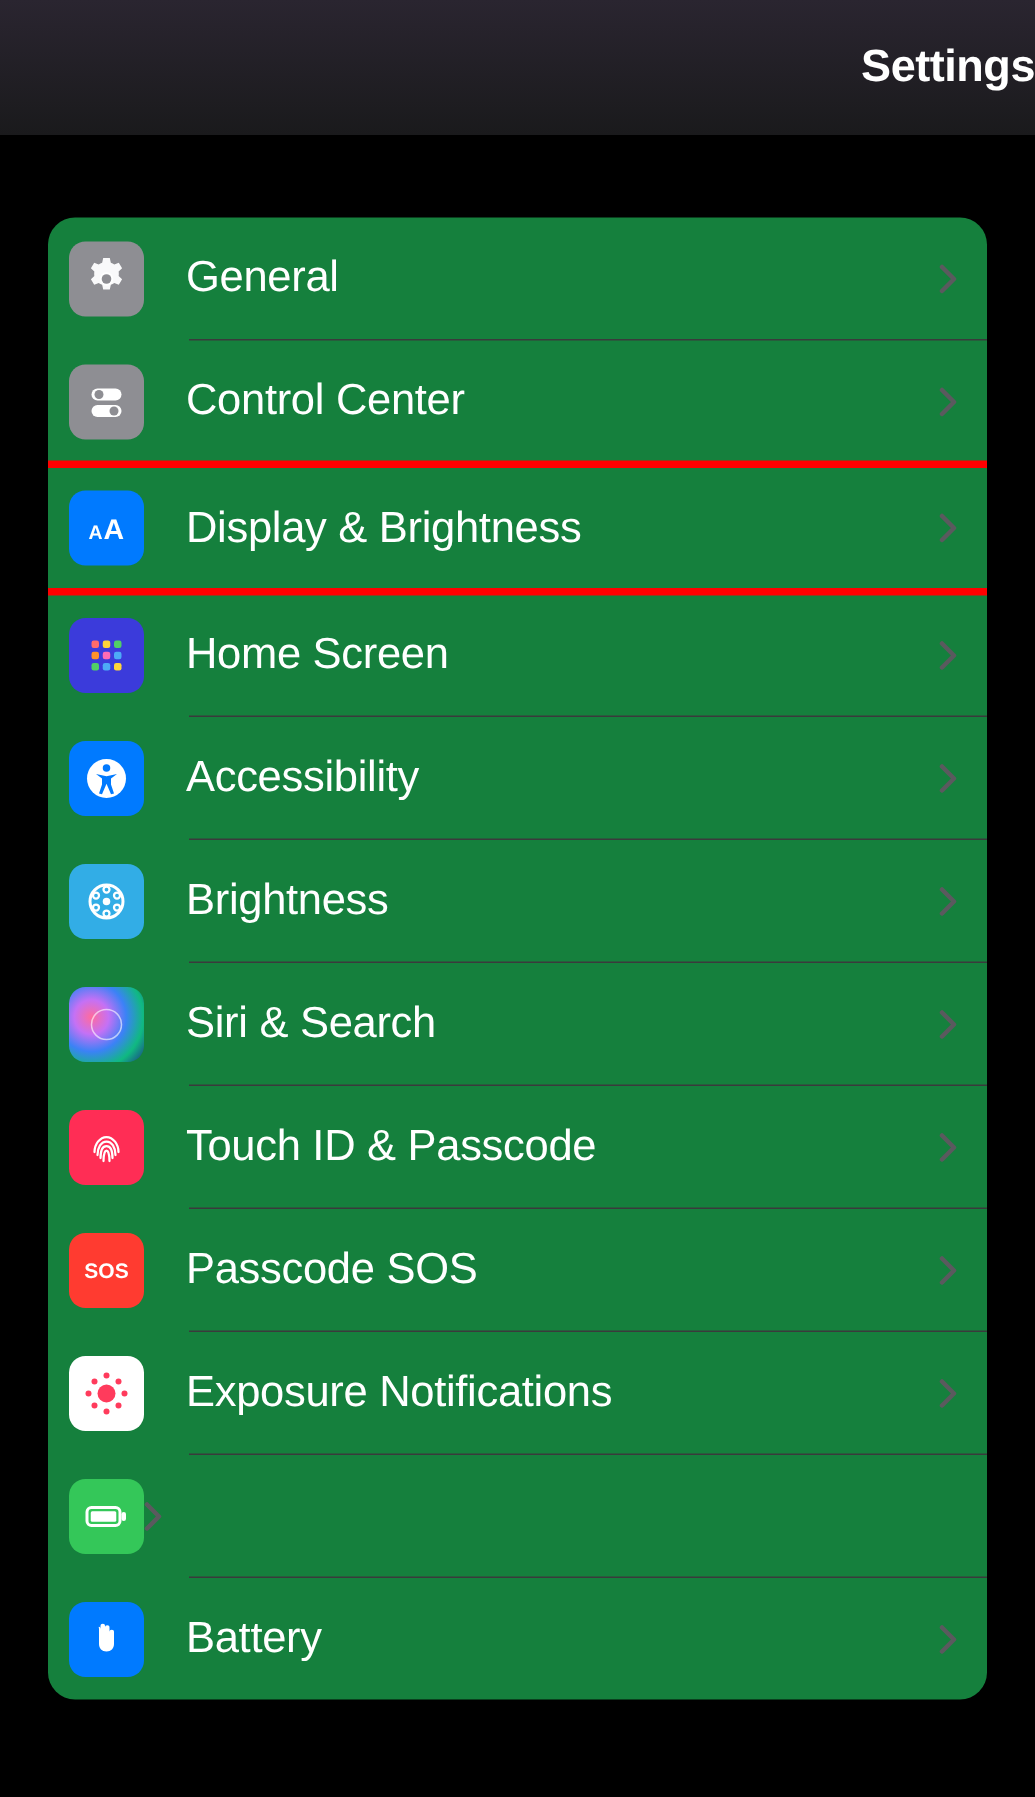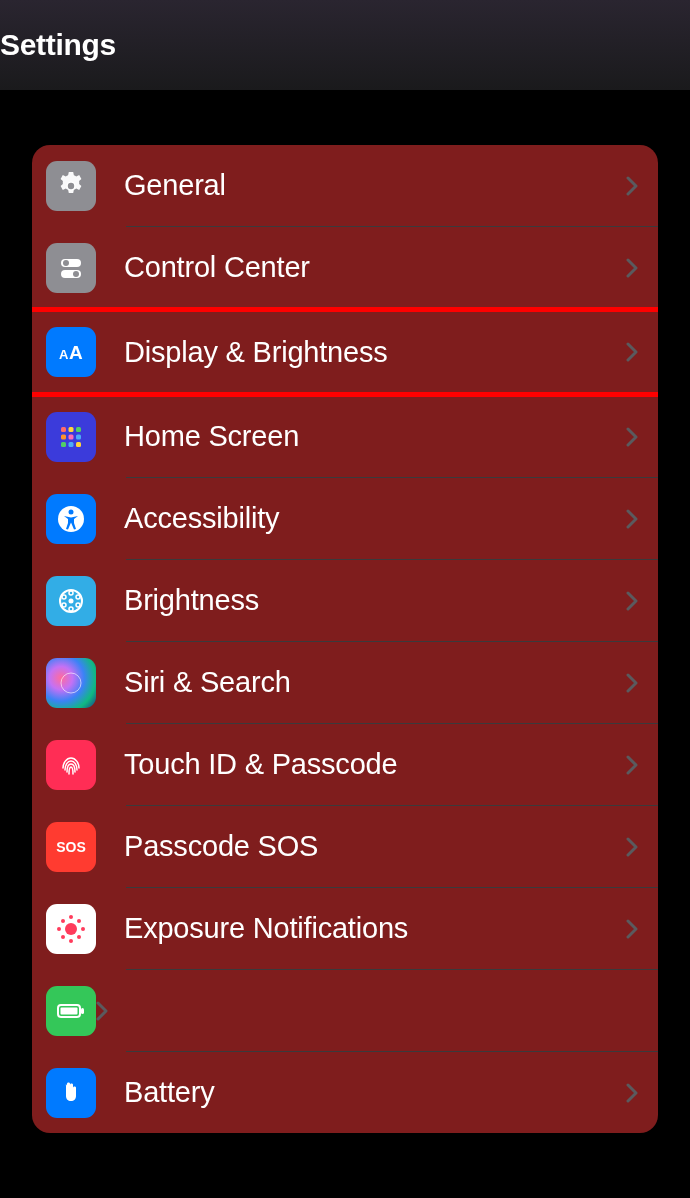--- a/index.html
+++ b/index.html
@@ -8,33 +8,33 @@
       height: 1198px;
       background: #000;
       font-family: -apple-system, BlinkMacSystemFont, 'Segoe UI', Helvetica, Arial, sans-serif;
       overflow: hidden;
     }
     .header {
       height: 90px;
       background: linear-gradient(180deg, #2a2530 0%, #1a1a1c 100%);
       display: flex;
       align-items: center;
-      justify-content: flex-start;
+      justify-content: flex-end;
     }
     .header-title {
       color: #fff;
       font-size: 30px;
       font-weight: 600;
       letter-spacing: -0.3px;
     }
     .content {
       padding: 55px 32px 0 32px;
     }
     .settings-group {
-      background: #7f1d1d;
+      background: #15803d;
       border-radius: 18px;
       overflow: hidden;
     }
     .settings-row {
       display: flex;
       align-items: center;
       height: 81px;
       padding: 0 20px 0 14px;
       position: relative;
     }

